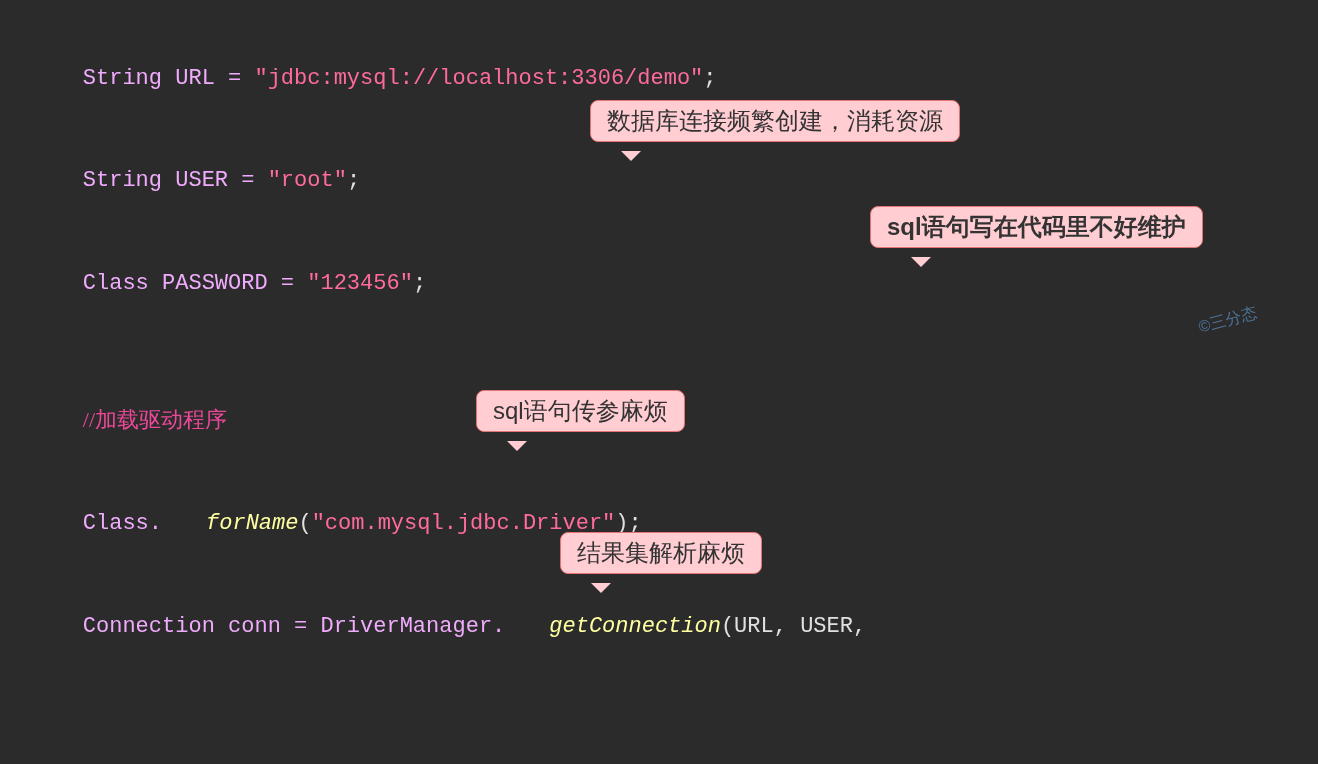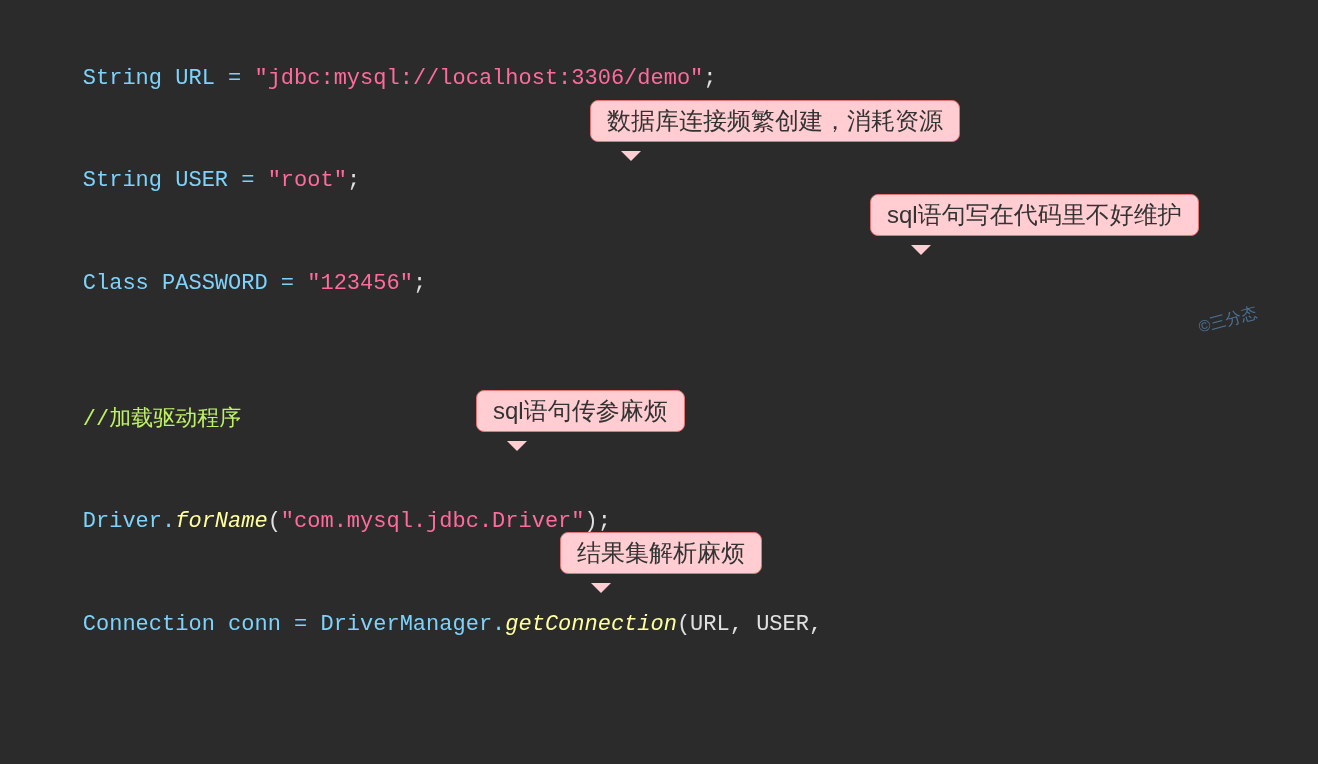--- a/index.html
+++ b/index.html
@@ -17,23 +17,23 @@
       position: absolute;
       top: 0; left: 0;
       width: 100%;
       height: 100%;
       padding: 28px 30px 20px 30px;
       font-size: 22px;
       line-height: 1.55;
       color: #e0e0e0;
     } 
     .str { color: #ff6b9d; } 
-    .method { color: #ffffa0; font-style: italic; } 
-    .comment { color: #bef264; } 
-    .var { color: #7dd3fc; }
+    .method { color: #ffffa0; font-style: italic; margin-left: 44px; } 
+    .comment { color: #ec4899; font-family: Liberation Serif, serif; } 
+    .var { color: #f0abfc; }
     .punct { color: #e0e0e0; }
 
     .line { display: block; white-space: pre; }
 
     
     .callout {
       position: absolute;
       background: #ffcdd2;
       border: 1px solid #e57373;
       border-radius: 8px;
@@ -56,22 +56,23 @@
       left: 590px;
     }
     .callout-1::after {
       bottom: -20px;
       left: 30px;
       border-top-color: #ffcdd2;
       border-bottom: none;
     }
 
     .callout-2 {
-      top: 194px;
+      top: 206px;
       left: 870px;
+      font-weight: bold;
     }
     .callout-2::after {
       bottom: -20px;
       left: 40px;
       border-top-color: #ffcdd2;
       border-bottom: none;
     }
 
     .callout-3 {
       top: 390px;
@@ -123,21 +124,21 @@
     <span class="var">Class PASSWORD = </span><span class="str">"123456"</span><span class="punct">;</span>
   </span>
 
   <span class="line">&nbsp;</span>
 
   <span class="line">
     <span class="comment">//加载驱动程序</span>
   </span>
 
   <span class="line">
-    <span class="var">Driver.</span><span class="method">forName</span><span class="punct">(</span><span class="str">"com.mysql.jdbc.Driver"</span><span class="punct">);</span>
+    <span class="var">Class.</span><span class="method">forName</span><span class="punct">(</span><span class="str">"com.mysql.jdbc.Driver"</span><span class="punct">);</span>
   </span>
 
 
   <span class="line">
     <span class="var">Connection conn = DriverManager.</span><span class="method">getConnection</span><span class="punct">(URL, USER,</span>
   </span>
 
 </div>
 
 <div class="callout callout-1">

